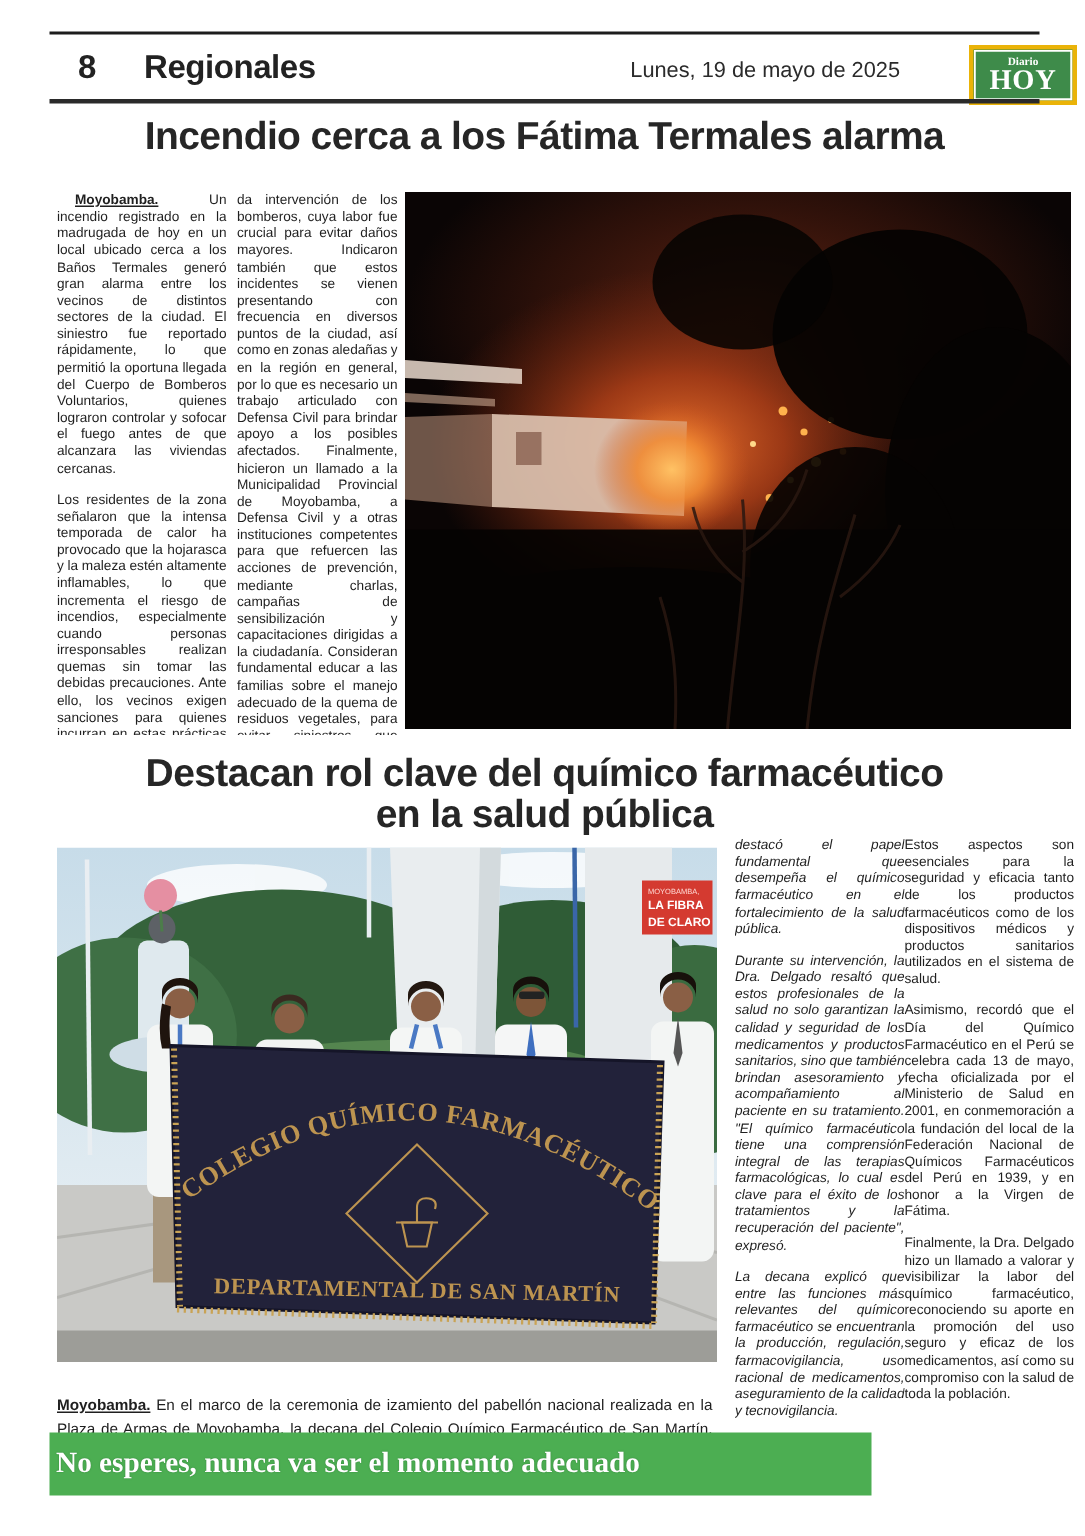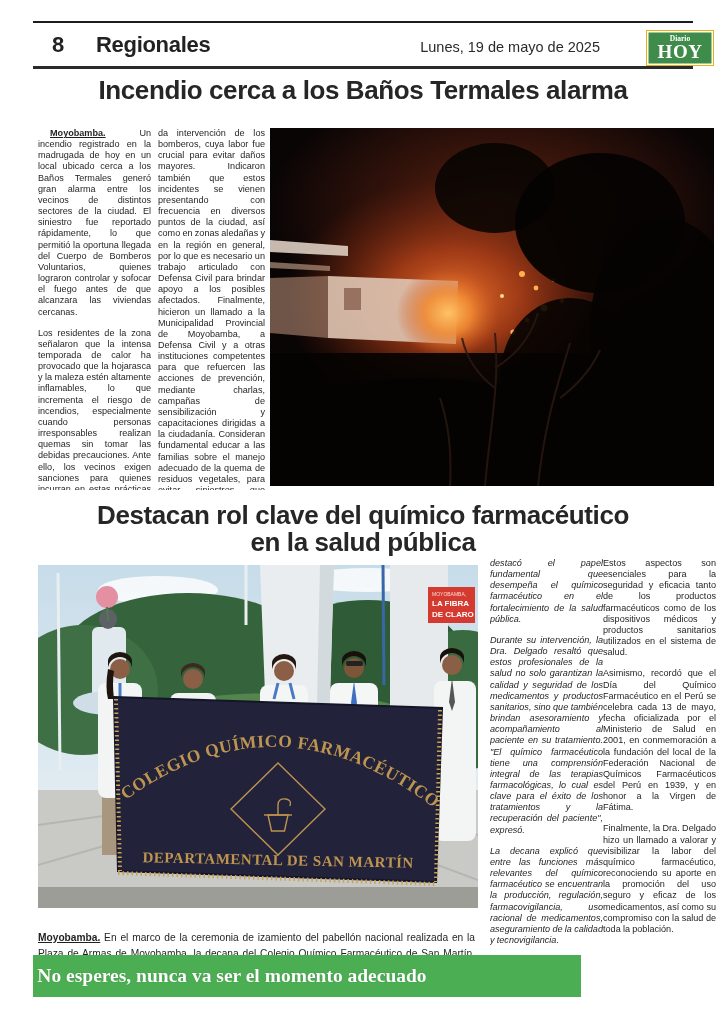--- a/index.html
+++ b/index.html
@@ -7,21 +7,21 @@
        font-family:"Liberation Sans", sans-serif;color:#232323;}
   .abs{position:absolute;}
 
   
   .rule-top{left:33px;top:21px;width:660px;height:2px;background:#1c1c1c;}
   .rule-header{left:33px;top:66px;width:660px;height:3px;background:#2a2a2a;}
   .page-num{left:52px;top:32px;font-size:22px;font-weight:bold;color:#222;}
   .section{left:96px;top:32px;font-size:22px;font-weight:bold;color:#222;letter-spacing:-0.3px;}
   .date{left:360px;top:39px;width:240px;text-align:right;font-size:14.5px;color:#2b2b2b;}
   .logo{left:646px;top:30px;width:66px;height:34px;background:#3e8b4a;
-        border:1px solid #eab308;box-shadow:inset 0 0 0 1.5px #ffffff;
+        border:3px solid #eab308;box-shadow:inset 0 0 0 1.5px #ffffff;
         display:flex;flex-direction:column;align-items:center;justify-content:center;
         font-family:"Liberation Serif", serif;color:#fff;}
   .logo .small{font-size:7.5px;font-weight:bold;line-height:8px;}
   .logo .big{font-size:19px;font-weight:bold;line-height:18px;letter-spacing:0.5px;}
 
   
   .headline{left:33px;width:660px;text-align:center;font-weight:bold;color:#262626;
             font-size:26px;line-height:27px;letter-spacing:-0.4px;}
   .hl1{top:77px;}
   .hl2{top:502px;}
@@ -61,21 +61,21 @@
 <div class="abs page-num">8</div>
 <div class="abs section">Regionales</div>
 <div class="abs date">Lunes, 19 de mayo de 2025</div>
 <div class="abs logo">
   <span class="small">Diario</span>
   <span class="big">HOY</span>
 </div>
 <div class="abs rule-header"></div>
 
 <div class="abs headline hl1">
-  <div>Incendio cerca a los Baños Termales alarma</div>
+  <div>Incendio cerca a los Fátima Termales alarma</div>
 </div>
 
 <div class="abs col a1c1">
   <p class="indent"><span class="dateline">Moyobamba.</span> <span>Un incendio registrado en la madrugada de hoy en un local ubicado cerca a los Baños Termales generó gran alarma entre los vecinos de distintos sectores de la ciudad. El siniestro fue reportado rápidamente, lo que permitió la oportuna llegada del Cuerpo de Bomberos Voluntarios, quienes lograron controlar y sofocar el fuego antes de que alcanzara las viviendas cercanas.</span></p>
   <p>Los residentes de la zona señalaron que la intensa temporada de calor ha provocado que la hojarasca y la maleza estén altamente inflamables, lo que incrementa el riesgo de incendios, especialmente cuando personas irresponsables realizan quemas sin tomar las debidas precauciones. Ante ello, los vecinos exigen sanciones para quienes incurran en estas prácticas peligrosas, a fin de evitar futuras tragedias.</p>
 
 </div>
 <div class="abs col a1c2">
   <p>da intervención de los bomberos, cuya labor fue crucial para evitar daños mayores. Indicaron también que estos incidentes se vienen presentando con frecuencia en diversos puntos de la ciudad, así como en zonas aledañas y en la región en general, por lo que es necesario un trabajo articulado con Defensa Civil para brindar apoyo a los posibles afectados. Finalmente, hicieron un llamado a la Municipalidad Provincial de Moyobamba, a Defensa Civil y a otras instituciones competentes para que refuercen las acciones de prevención, mediante charlas, campañas de sensibilización y capacitaciones dirigidas a la ciudadanía. Consideran fundamental educar a las familias sobre el manejo adecuado de la quema de residuos vegetales, para evitar siniestros que puedan poner en peligro vidas humanas y bienes materiales.</p>
 </div>

